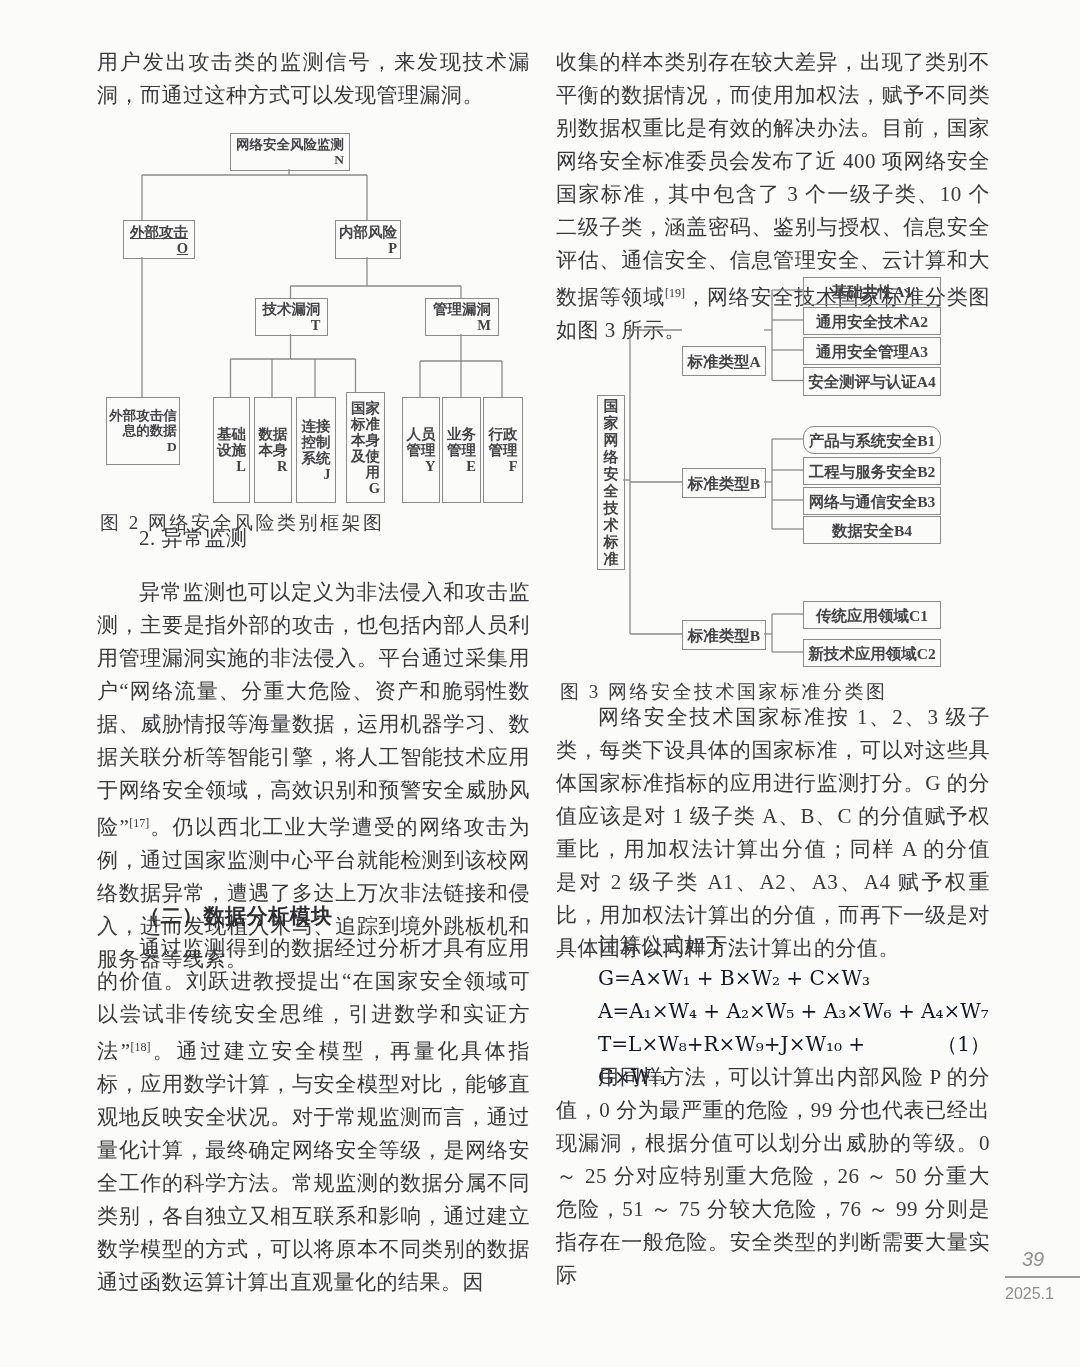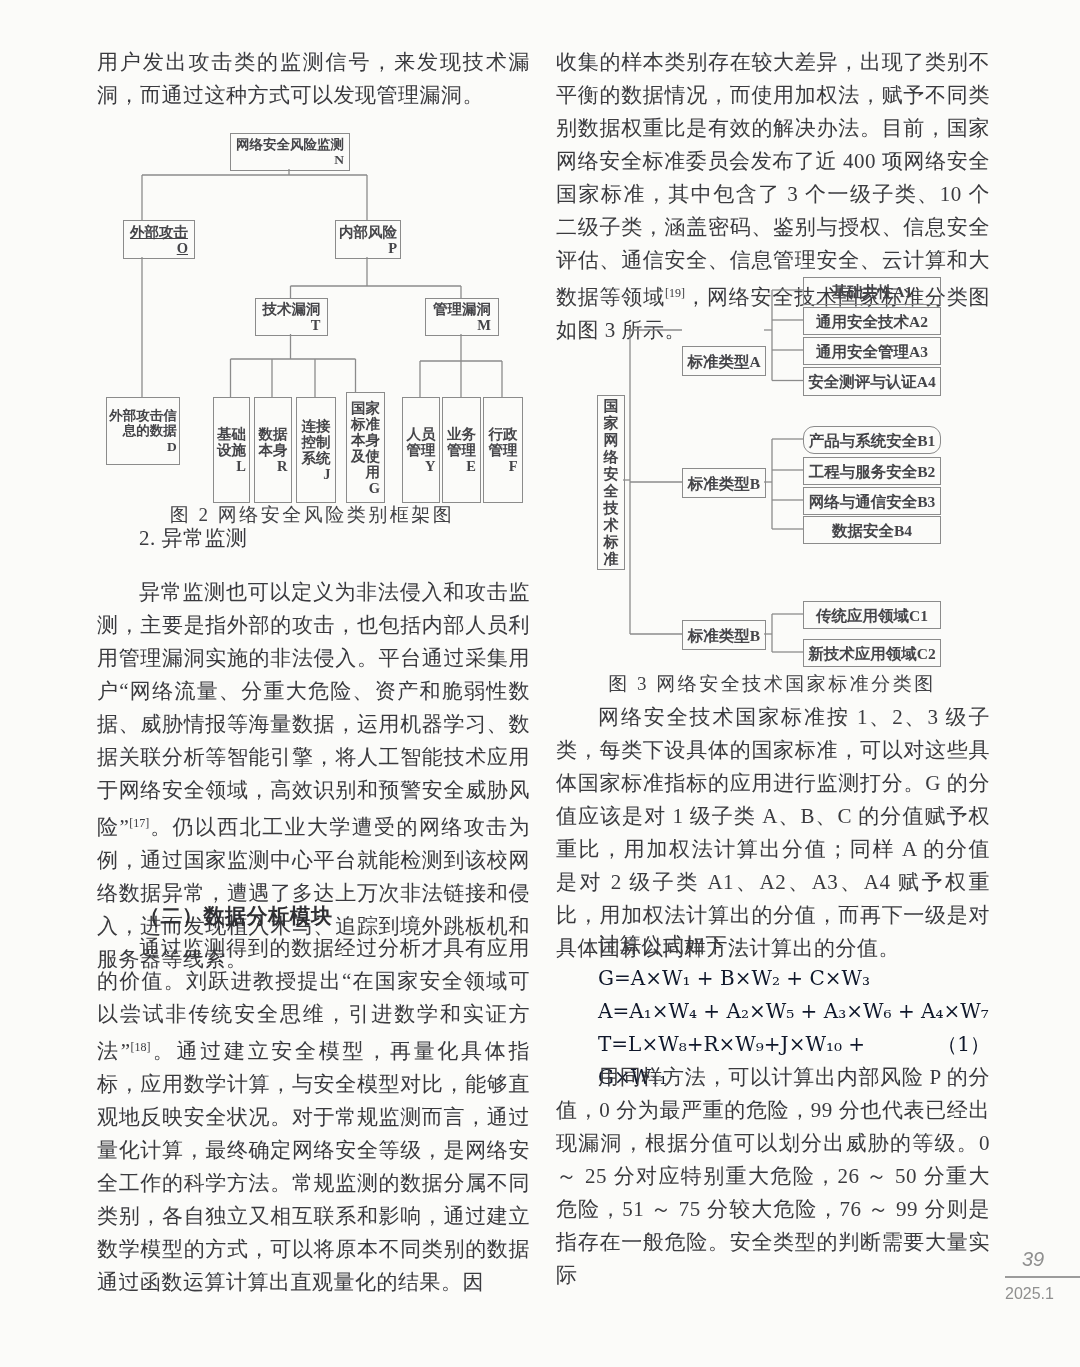--- a/index.html
+++ b/index.html
@@ -25,22 +25,22 @@
     position:absolute;border:1px solid #8b8b8b;
     display:flex;align-items:center;justify-content:center;
     text-align:right;white-space:pre-line;
     font-weight:700;color:#454549;background:transparent;
   }
   .fig2-box{font-size:14.5px;line-height:16px;}
   .fig2-box.small{font-size:13.5px;line-height:15.5px;}
   .fig3-box{font-size:15.5px;line-height:17px;}
   .fig3-root{font-size:15px;line-height:17px;}
   .fig-caption{
-    position:absolute;left:0;width:100%;text-align:center;
-    font-size:19px;letter-spacing:2.5px;color:#414145;margin:0;
+    position:absolute;left:0;width:100%;
+    font-size:19px;letter-spacing:2.5px;color:#414145;margin:8px;
   }
   .formula{
     position:absolute;margin:0;
     font:20px/33px "DejaVu Serif","Liberation Serif",serif;
     color:#0f172a;
   }
   .formula-row{display:flex;justify-content:space-between;}
   .footer{
     position:absolute;left:1005px;top:1247px;width:75px;
     font-family:"Liberation Sans","DejaVu Sans",sans-serif;color:#8f8f8f;

